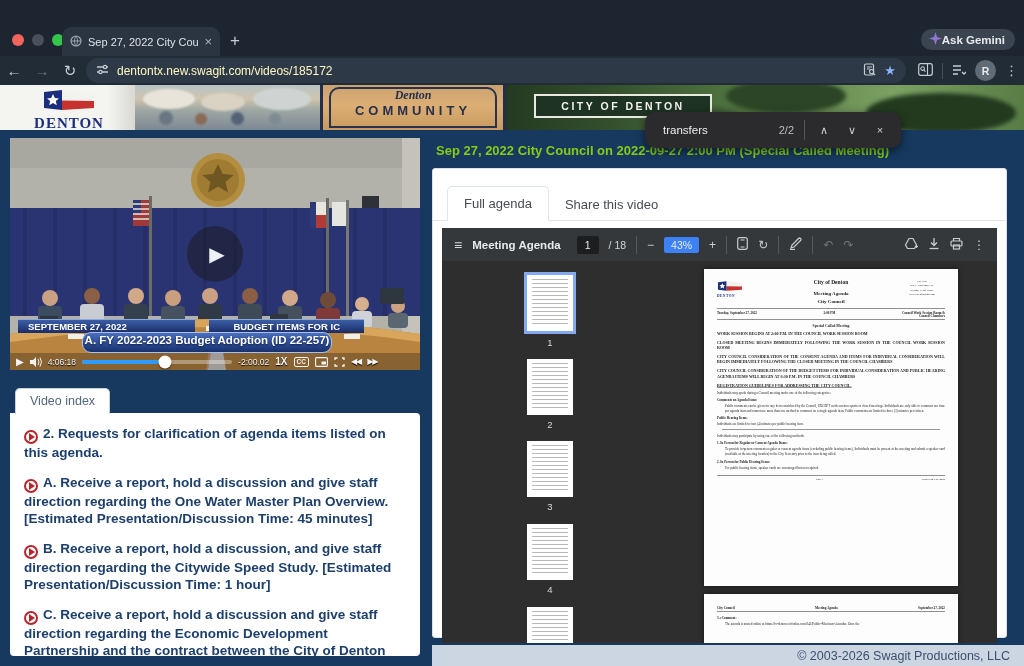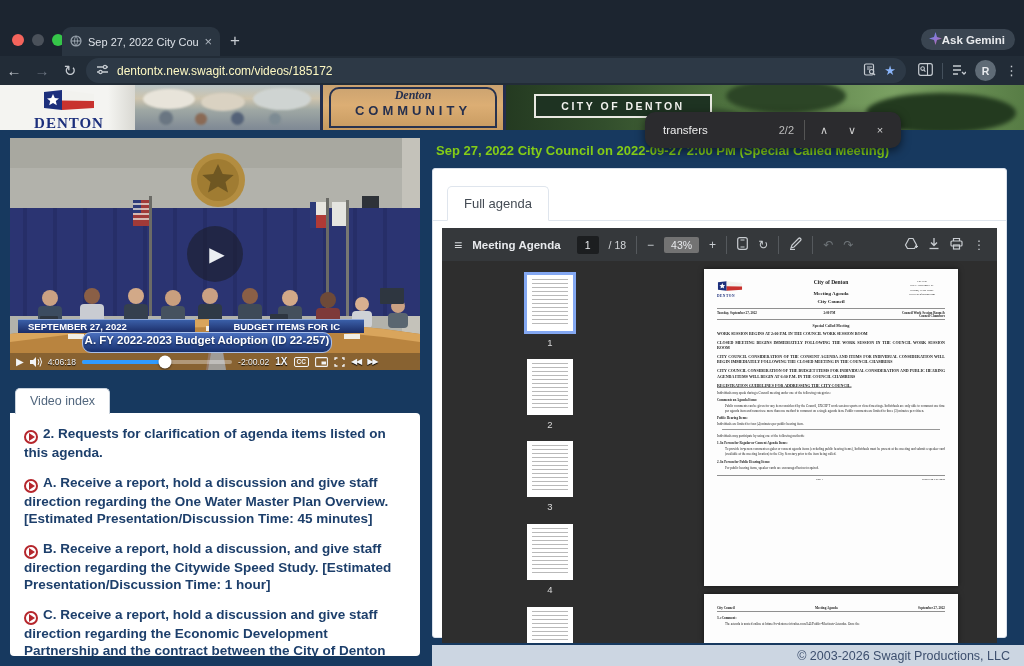--- a/index.html
+++ b/index.html
@@ -114,21 +114,21 @@
   .rtab.active { border:1px solid #dfe5ed; border-bottom:1px solid #fff; border-radius:5px 5px 0 0;
                  background:#fff; }
   .pdf { margin:7px 9px 0; width:555px; }
   .pdf-toolbar { height:33px; background:#35383b; display:flex; align-items:center; gap:10px;
                  padding:0 12px; color:#d4d7da; }
   .pt-burger { font-size:14px; }
   .pt-title { font-size:11.5px; font-weight:bold; color:#e8eaed; margin-right:6px; }
   .pt-pagebox { background:#1c1e20; color:#e8eaed; font-size:10.5px; width:22px; height:18px;
                 display:flex; align-items:center; justify-content:center; border-radius:2px; }
   .pt-total { font-size:10.5px; }
-  .pt-zoom { background:#737373; color:#e8eaed; font-size:10.5px; padding:2px 7px; border-radius:2px; }
+  .pt-zoom { background:#3b82f6; color:#e8eaed; font-size:10.5px; padding:2px 7px; border-radius:2px; }
   .pt-ic { font-size:12px; color:#c9cdd1; }
   .pt-ic.dim { color:#6f7579; }
   .pt-div { width:1px; height:18px; background:#55595d; }
   .pt-spacer { flex:1; }
   .pdf-content { position:relative; height:382px; background:#2e2e2e; overflow:hidden; }
   .thumb { position:absolute; left:85px; width:46px; background:#fff; }
   .thumb .lines { position:absolute; inset:4px 5px;
      background:repeating-linear-gradient(180deg,#b9b9b9 0 1px,transparent 1px 4px); }
   .thumb.sel { outline:3px solid #84a8f2; }
   .tlabel { position:absolute; left:85px; width:46px; text-align:center; color:#d9d9d9; font-size:9.5px; }
@@ -415,20 +415,21 @@
             </span><span>C. Receive a report, hold a discussion and give staff direction regarding the Economic Development Partnership and the contract between the City of Denton and the Denton Chamber of Commerce. [Estimated Presentation/Discussion Time: 1 hour]</span></div>
 
       </div>
     </div>
 
     <div id="right">
       <div class="vtitle">Sep 27, 2022 City Council on 2022-09-27 2:00 PM (Special Called Meeting)</div>
       <div class="card">
         <div class="tabsrow">
           <span class="rtab active">Full agenda</span>
+          <span class="rtab">Share this video</span>
         </div>
         <div class="pdf">
           <div class="pdf-toolbar">
             <span class="pt-burger">≡</span>
             <span class="pt-title">Meeting Agenda</span>
             <span class="pt-pagebox">1</span>
             <span class="pt-total">/ 18</span>
             <span class="pt-div"></span>
             <span class="pt-ic">−</span>
             <span class="pt-zoom">43%</span>

